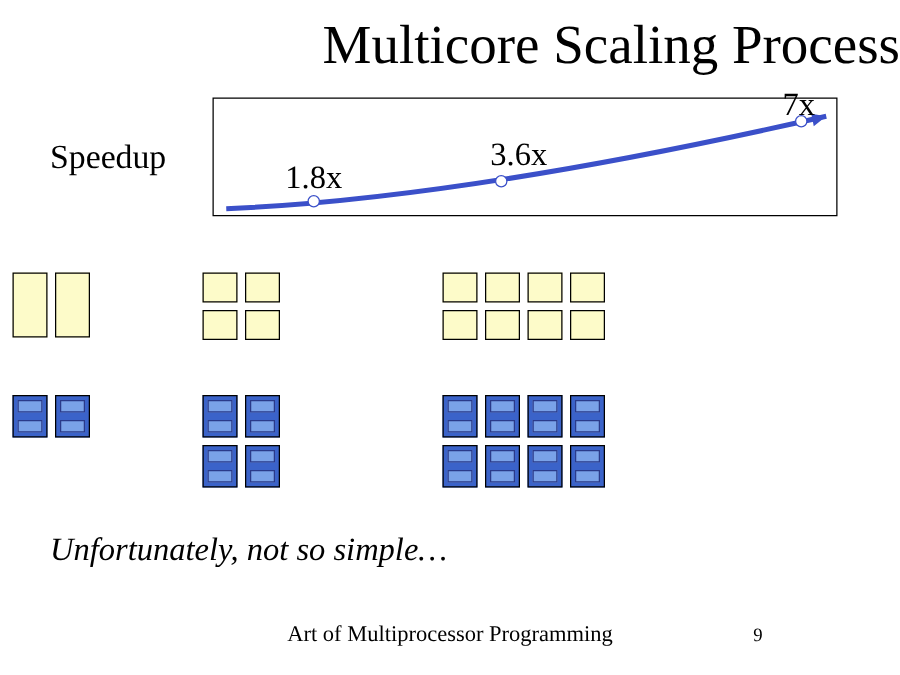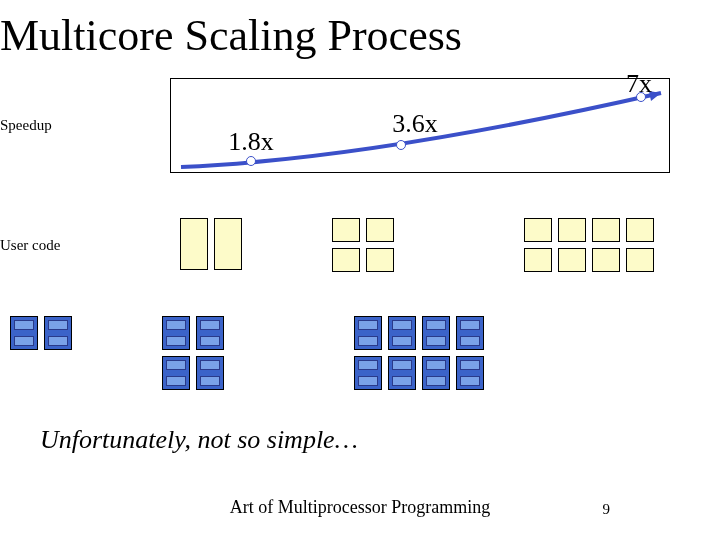--- a/index.html
+++ b/index.html
@@ -1,19 +1,19 @@
 <!DOCTYPE html>
 <html><head>
 <meta charset="utf-8">
 <style>
   *{box-sizing:border-box;margin:0;padding:0}
   body{width:720px;height:540px;background:#fff;font-family:"Comic Sans MS","Comic Sans",cursive;position:relative;color:#000}
-  .title{font-family:"Times New Roman",serif;font-size:44px;text-align:left;padding-top:10px;font-weight:normal}
+  .title{font-family:"Times New Roman",serif;font-size:44px;text-align:right;padding-top:10px;font-weight:normal}
   .row{position:absolute;left:0;width:720px;display:flex;align-items:center}
-  .rowlabel{width:170px;text-align:left;font-size:15px}
+  .rowlabel{width:170px;text-align:left;padding-left:40px;font-size:27px}
   .speedup-box{position:absolute;left:170px;top:78px;width:500px;height:95px;border:1.5px solid #000;background:#fff}
   .speedup-row{top:78px;height:95px}
   .curve{position:absolute;left:0;top:0;width:500px;height:95px}
   .pt{position:absolute;width:10px;height:10px;border:1.5px solid #3b50c9;border-radius:50%;background:#fff;transform:translate(-50%,-50%)}
   .ptlabel{position:absolute;font-family:"Times New Roman",serif;font-size:26px;transform:translate(-50%,0)}
   .usercode-row{top:210px;height:70px}
   .multicore-row{top:310px;height:85px}
   .codebox{background:#fdfbc9;border:1.5px solid #000;width:28px;height:52px}
   .codebox.sm{height:24px}
   .group{display:flex;gap:6px}
@@ -40,21 +40,20 @@
   <div class="pt" style="left:470px;top:18px"></div>
   <div class="ptlabel" style="left:80px;top:48px">1.8x</div>
   <div class="ptlabel" style="left:244px;top:30px">3.6x</div>
   <div class="ptlabel" style="left:468px;top:-10px">7x</div>
 </div>
 <div class="row speedup-row">
   <div class="rowlabel">Speedup</div>
 </div>
 
 <div class="row usercode-row">
-  <div class="rowlabel">User code</div>
   <div style="flex:1;display:flex;justify-content:flex-start;gap:90px;padding-left:10px">
     <div class="group">
       <div class="codebox"></div>
       <div class="codebox"></div>
     </div>
     <div class="group">
       <div class="vstack">
           <div class="codebox sm"></div>
           <div class="codebox sm"></div>
         </div>

